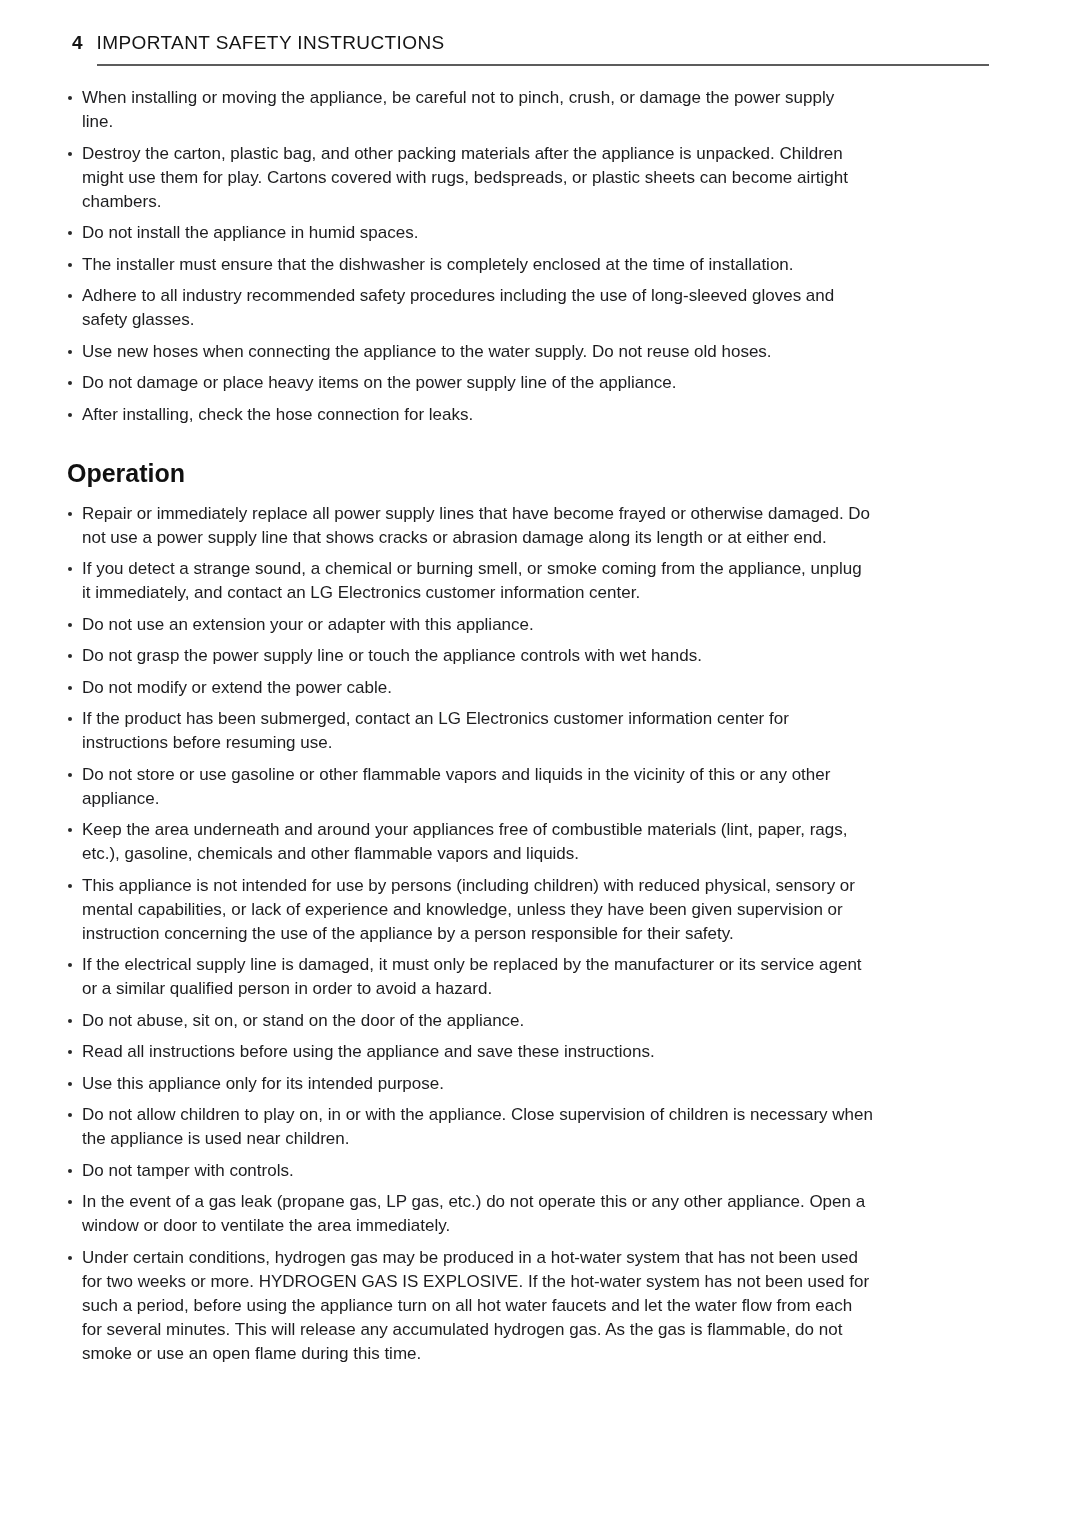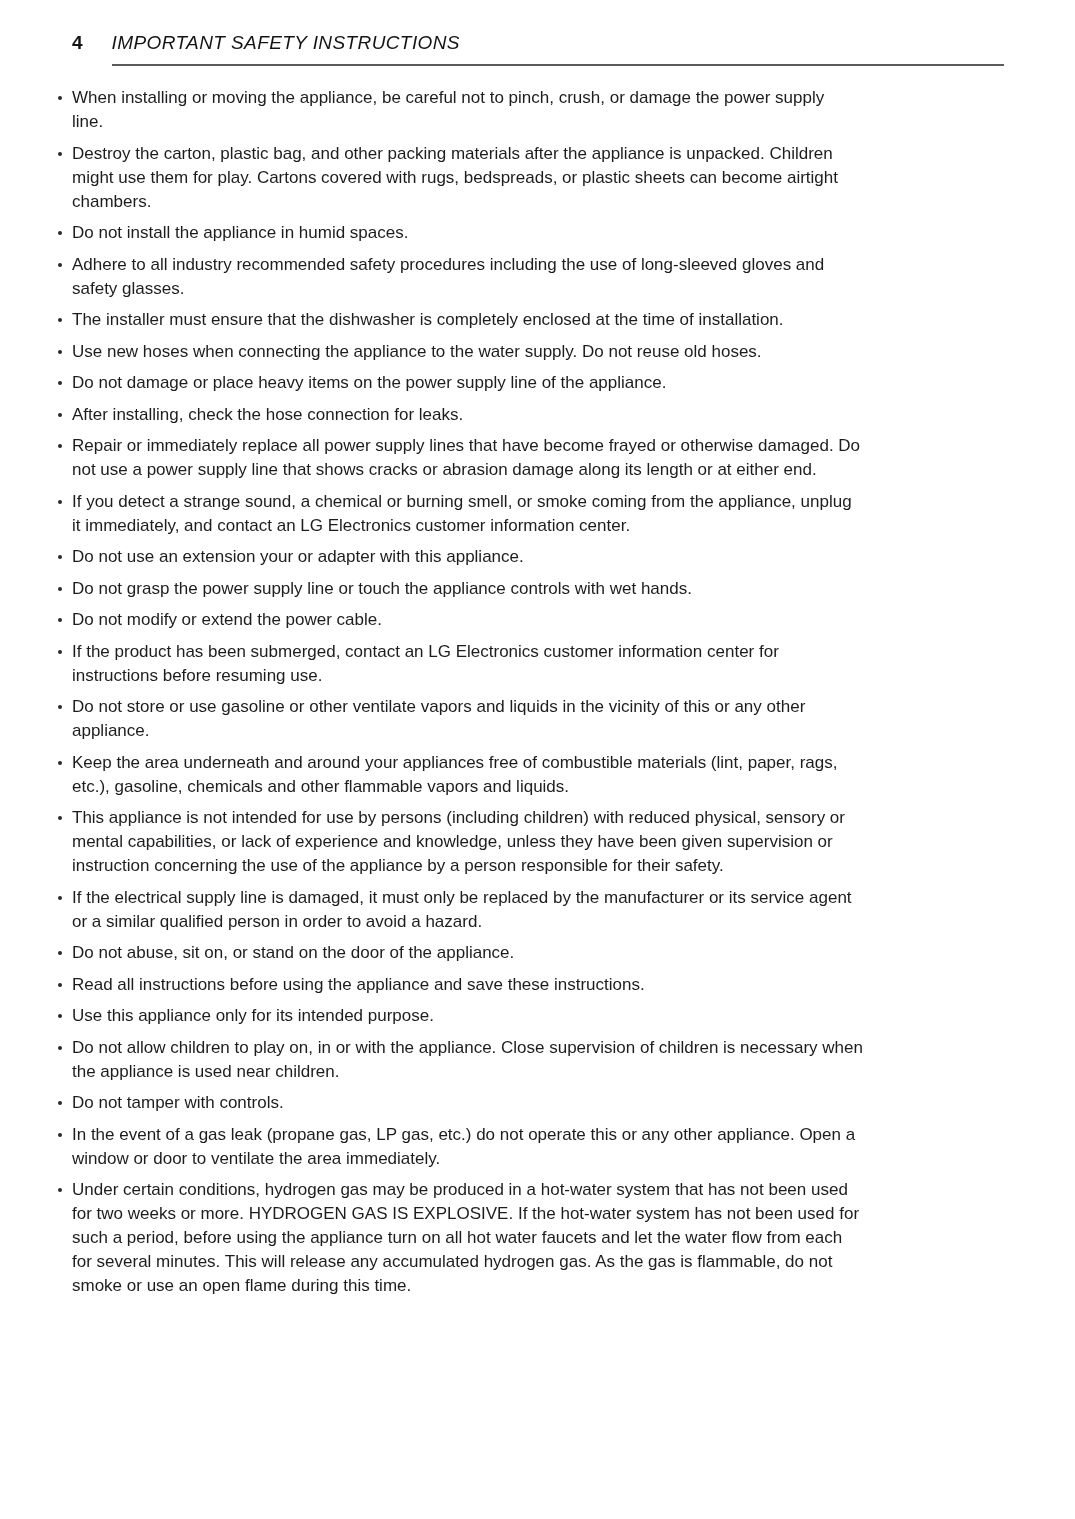--- a/index.html
+++ b/index.html
@@ -18,39 +18,39 @@
     left: 72px;
     display: flex;
     align-items: flex-start;
   }
   .page-num {
     font-size: 19px;
     font-weight: 700;
     line-height: 24px;
     color: #141414;
   }
-  .title-block { margin-left: 29px; font-style: italic; }
+  .title-block { margin-left: 14px; }
   .page-title {
     font-size: 19px;
     font-weight: 400;
     line-height: 24px;
     letter-spacing: 0.4px;
     color: #141414;
     white-space: nowrap;
   }
   .header-rule {
     height: 2px;
     background: #5c5c5c;
     margin-top: 9px;
     width: 892px;
   }
   .content {
     position: absolute;
     top: 86px;
-    left: 57px;
+    left: 67px;
     width: 962px;
   }
   .section-heading {
     font-size: 25px;
     line-height: 30px;
     font-weight: 700;
     color: #111111;
     margin: 31px 0 14px 0;
   }
   .bullet {
@@ -102,39 +102,40 @@
         <span class="text">Destroy the carton, plastic bag, and other packing materials after the appliance is unpacked. Children
 might use them for play. Cartons covered with rugs, bedspreads, or plastic sheets can become airtight
 chambers.</span>
       </div>
       <div class="bullet">
         <span class="marker"></span>
         <span class="text">Do not install the appliance in humid spaces.</span>
       </div>
       <div class="bullet">
         <span class="marker"></span>
+        <span class="text">The installer must ensure that the dishwasher is completely enclosed at the time of installation.</span>
+      </div>
+      <div class="bullet">
+        <span class="marker"></span>
         <span class="text">Adhere to all industry recommended safety procedures including the use of long-sleeved gloves and
 safety glasses.</span>
       </div>
       <div class="bullet">
         <span class="marker"></span>
-        <span class="text">The installer must ensure that the dishwasher is completely enclosed at the time of installation.</span>
-      </div>
-      <div class="bullet">
-        <span class="marker"></span>
         <span class="text">Use new hoses when connecting the appliance to the water supply. Do not reuse old hoses.</span>
       </div>
       <div class="bullet">
         <span class="marker"></span>
         <span class="text">Do not damage or place heavy items on the power supply line of the appliance.</span>
       </div>
       <div class="bullet">
         <span class="marker"></span>
         <span class="text">After installing, check the hose connection for leaks.</span>
       </div>
+      <h2 class="section-heading">Operation</h2>
       <div class="bullet">
         <span class="marker"></span>
         <span class="text">Repair or immediately replace all power supply lines that have become frayed or otherwise damaged. Do
 not use a power supply line that shows cracks or abrasion damage along its length or at either end.</span>
       </div>
       <div class="bullet">
         <span class="marker"></span>
         <span class="text">If you detect a strange sound, a chemical or burning smell, or smoke coming from the appliance, unplug
 it immediately, and contact an LG Electronics customer information center.</span>
       </div>
@@ -150,21 +151,21 @@
         <span class="marker"></span>
         <span class="text">Do not modify or extend the power cable.</span>
       </div>
       <div class="bullet">
         <span class="marker"></span>
         <span class="text">If the product has been submerged, contact an LG Electronics customer information center for
 instructions before resuming use.</span>
       </div>
       <div class="bullet">
         <span class="marker"></span>
-        <span class="text">Do not store or use gasoline or other ventilate vapors and liquids in the vicinity of this or any other
+        <span class="text">Do not store or use gasoline or other flammable vapors and liquids in the vicinity of this or any other
 appliance.</span>
       </div>
       <div class="bullet">
         <span class="marker"></span>
         <span class="text">Keep the area underneath and around your appliances free of combustible materials (lint, paper, rags,
 etc.), gasoline, chemicals and other flammable vapors and liquids.</span>
       </div>
       <div class="bullet">
         <span class="marker"></span>
         <span class="text">This appliance is not intended for use by persons (including children) with reduced physical, sensory or

